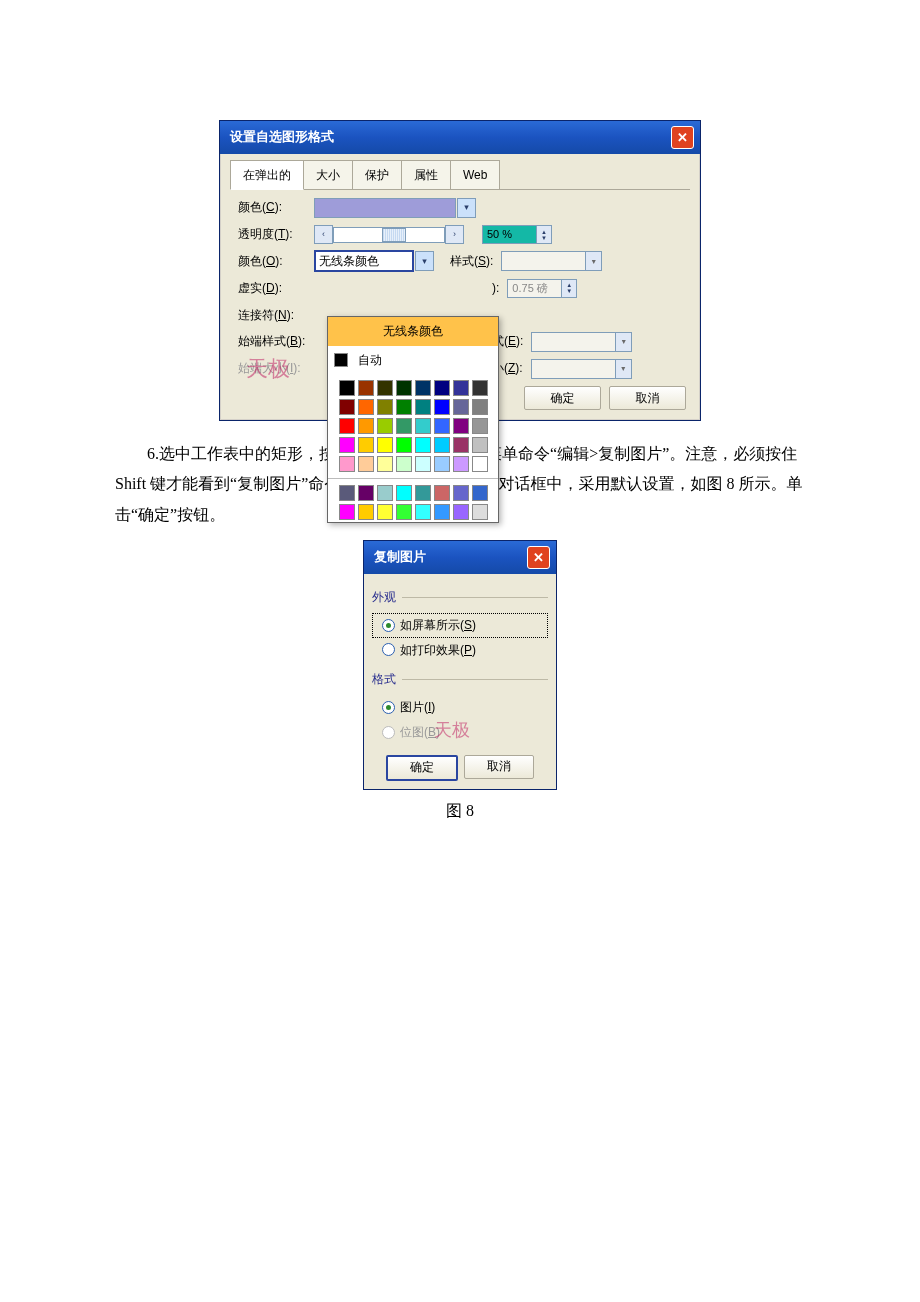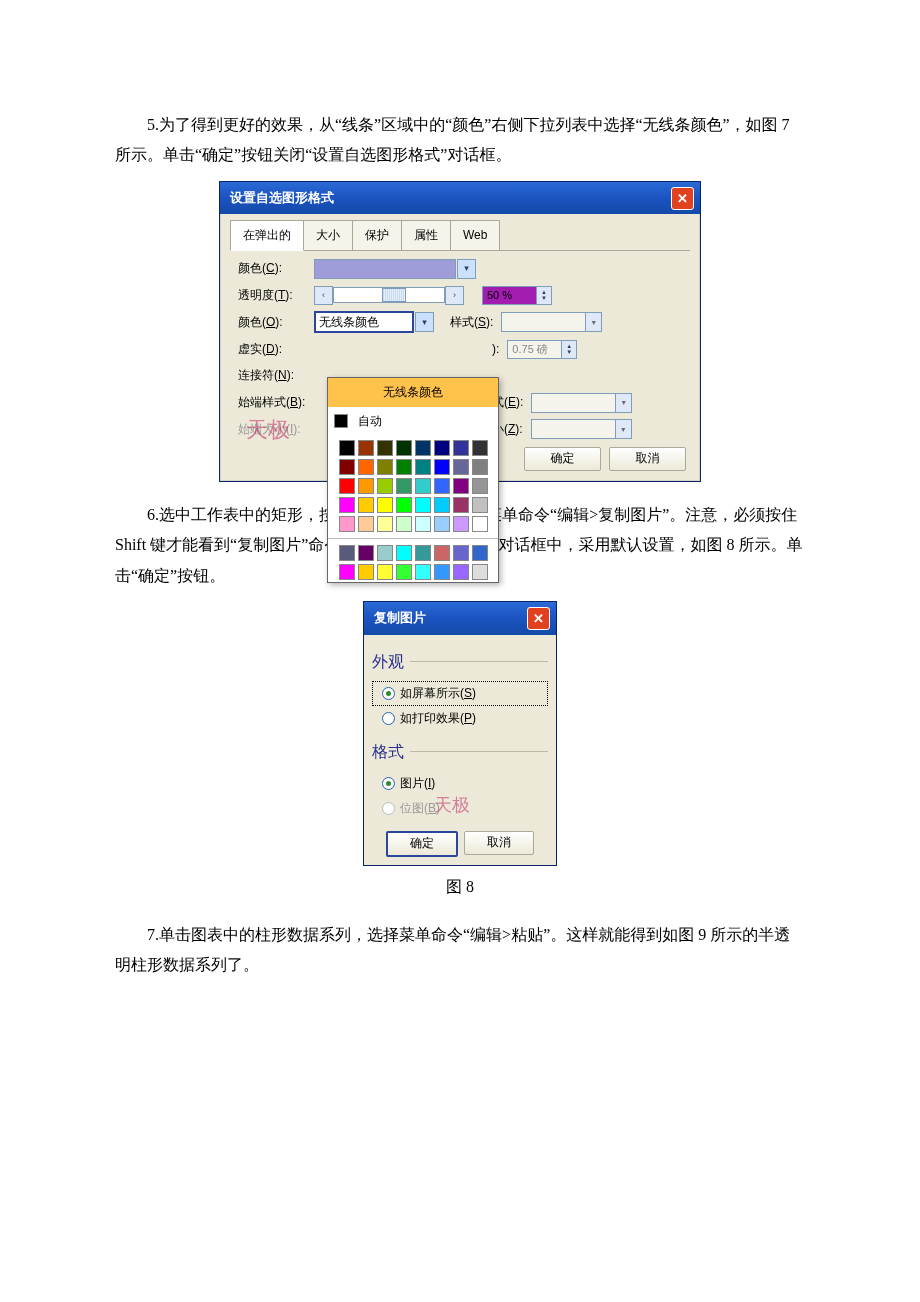--- a/index.html
+++ b/index.html
@@ -161,21 +161,21 @@
     top: 0px;
     width: 22px;
     height: 12px;
     background: repeating-linear-gradient(90deg, #c5d9f1 0 1px, #e7f0fa 1px 2px);
     border: 1px solid #7f9db9;
   }
   .spin {
     width: 64px;
     height: 17px;
     border: 1px solid #7f9db9;
-    background: #a21caf;
+    background: #14b8a6;
     font-size: 11px;
     padding-left: 4px;
     display: flex;
     align-items: center;
     justify-content: space-between;
   }
   .spin-arrows {
     width: 14px;
     height: 17px;
     background: #dfe8f6;
@@ -281,21 +281,21 @@
   .popup-sep { border-top: 1px solid #bbb; margin: 1px 0; }
 
   
   .fig8 {
     width: 192px;
     font-family: "Microsoft YaHei", Arial, sans-serif;
     font-size: 12px;
     background: #ece9d8;
     border: 1px solid #0a246a;
   }
-  .fig8 .group-title { font-size: 16px; }
+  .fig8 .group-title { font-size: 12px; }
   .radio-row {
     display: flex;
     align-items: center;
     padding: 1px 10px;
     gap: 5px;
   }
   .radio {
     width: 11px;
     height: 11px;
     border: 1px solid #2b5fb0;
@@ -327,21 +327,20 @@
     opacity: .5;
     pointer-events: none;
     font-family: "KaiTi", serif;
   }
 </style>
 </head>
 <body>
 
 <div class="page">
 
-  <div class="para">5.为了得到更好的效果，从“线条”区域中的“颜色”右侧下拉列表中选择“无线条颜色”，如图 7 所示。单击“确定”按钮关闭“设置自选图形格式”对话框。</div>
 
   <div class="figure-holder">
     <div class="fig7" style="position:relative;">
       <div class="titlebar">
         <span>设置自选图形格式</span>
         <div class="close-btn">✕</div>
       </div>
       <div class="dlg-body">
         <div class="tabs">
           <div class="tab active">在弹出的</div>
@@ -539,15 +538,14 @@
         <div class="watermark" style="left:70px; bottom:42px; font-size:18px;">天极</div>
       </div>
       <div class="fig8-actions">
         <div class="btn default">确定</div>
         <div class="btn">取消</div>
       </div>
     </div>
   </div>
   <div class="caption">图 8</div>
 
-  <div class="para" style="margin-top:16px">7.单击图表中的柱形数据系列，选择菜单命令“编辑&gt;粘贴”。这样就能得到如图 9 所示的半透明柱形数据系列了。</div>
 
 </div>
 
 </body></html>

